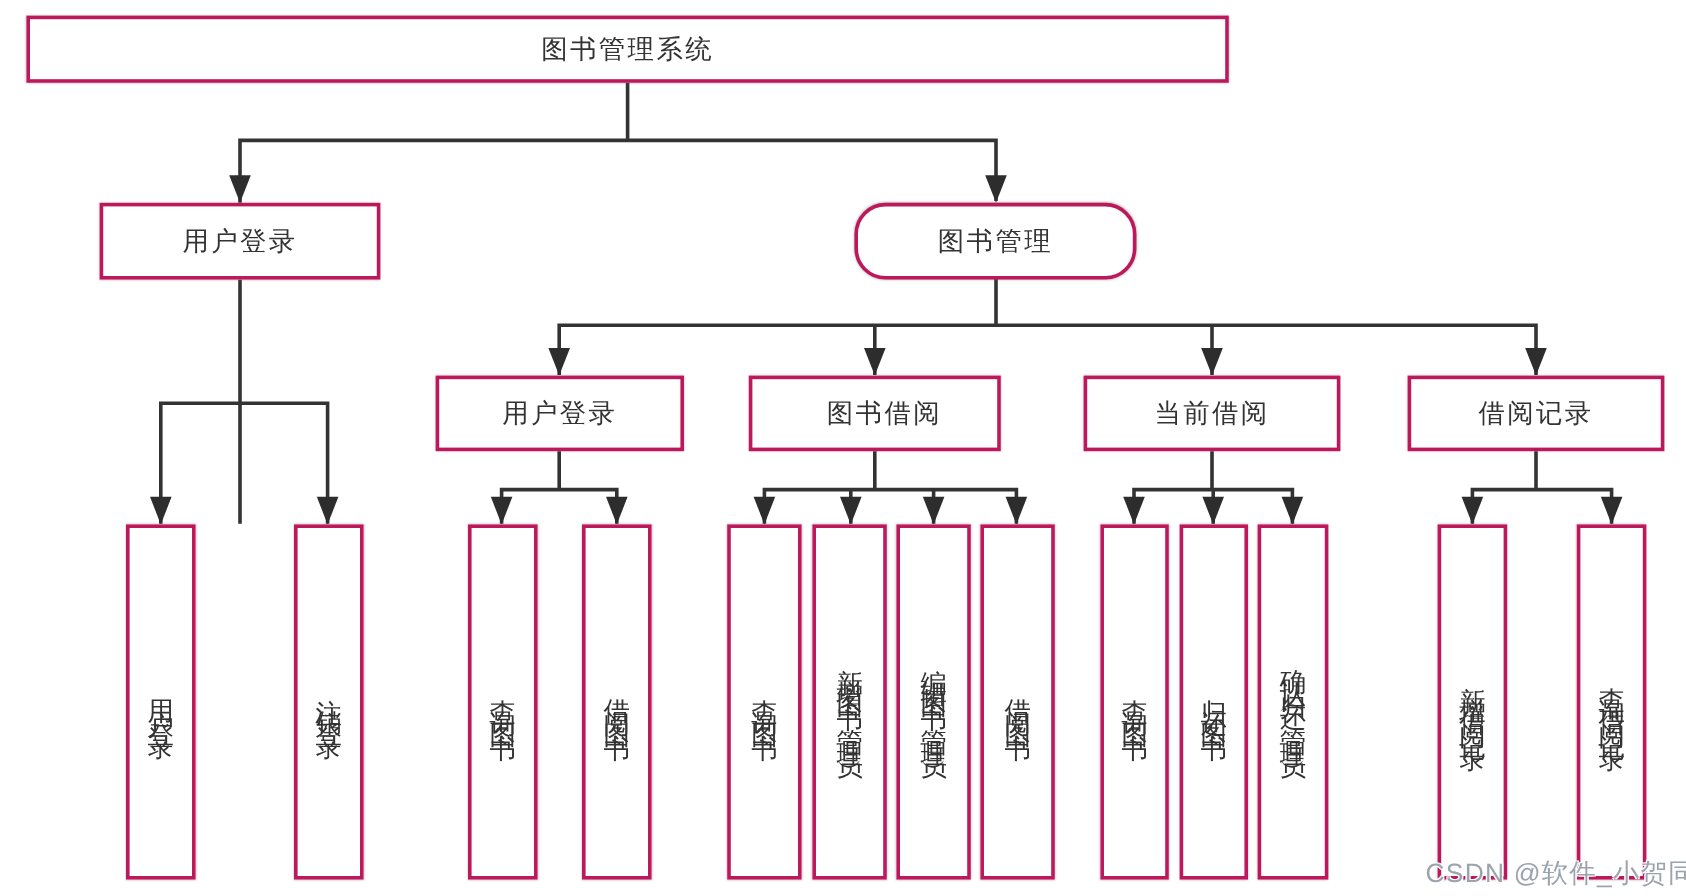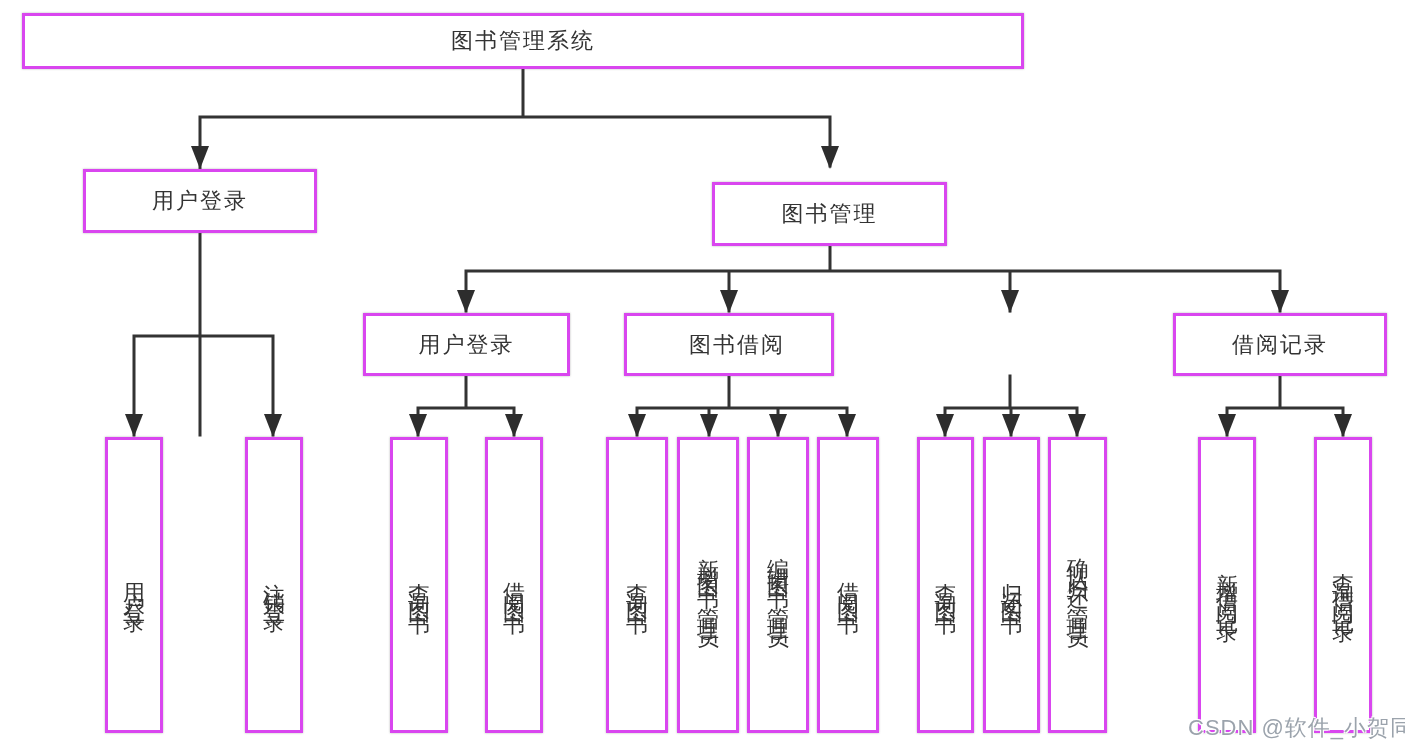--- a/index.html
+++ b/index.html
@@ -13,21 +13,21 @@
   }
   #connectors {
     position: absolute;
     left: 0; top: 0;
     z-index: 0;
   }
   .box {
     position: absolute;
     box-sizing: border-box;
     background: #ffffff;
-    border: 3px solid #d946ef;
+    border: 3px solid #be185d;
     box-shadow: 0 0 2px rgba(100,100,100,0.45);
     display: flex;
     align-items: center;
     justify-content: center;
     z-index: 1;
   }
   .htext {
     font-size: 22px;
     color: #333333;
     letter-spacing: 2px;
@@ -37,21 +37,21 @@
     writing-mode: vertical-rl;
     text-orientation: mixed;
     font-size: 22px;
     color: #333333;
     letter-spacing: 10px;
     line-height: 1;
   }
   
   .n-root            { left: 22px;   top: 13px;  width: 1002px; height: 56px; }
   .n-user-login      { left: 83px;   top: 169px; width: 234px;  height: 64px; }
-  .n-book-mgmt       { left: 712px;  top: 182px; width: 235px;  height: 64px; }
+  .n-book-mgmt       { left: 712px;  top: 169px; width: 235px;  height: 64px; border-radius: 26px; }
   .n-new-book        { left: 363px;  top: 313px; width: 207px;  height: 63px; }
   .n-book-borrow     { left: 624px;  top: 313px; width: 210px;  height: 63px; padding-left: 16px; }
   .n-current-borrow  { left: 903px;  top: 313px; width: 214px;  height: 63px; }
   .n-borrow-records  { left: 1173px; top: 313px; width: 214px;  height: 63px; }
   .leaf { top: 437px; height: 296px; }
   .l-user-login      { left: 105px;  width: 58px; }
   .l-logout          { left: 245px;  width: 58px; }
   .l-rec-query       { left: 390px;  width: 58px; }
   .l-rec-borrow      { left: 485px;  width: 58px; }
   .l-bb-query        { left: 606px;  width: 62px; }
@@ -121,20 +121,23 @@
   <div class="box n-book-mgmt">
     <span class="htext">图书管理</span>
   </div>
 
   <div class="box n-new-book">
     <span class="htext">用户登录</span>
   </div>
   <div class="box n-book-borrow">
     <span class="htext">图书借阅</span>
   </div>
+  <div class="box n-current-borrow">
+    <span class="htext">当前借阅</span>
+  </div>
   <div class="box n-borrow-records">
     <span class="htext">借阅记录</span>
   </div>
 
   <div class="box leaf l-user-login">
     <span class="vtext">用户登录</span>
   </div>
   <div class="box leaf l-logout">
     <span class="vtext">注销登录</span>
   </div>

